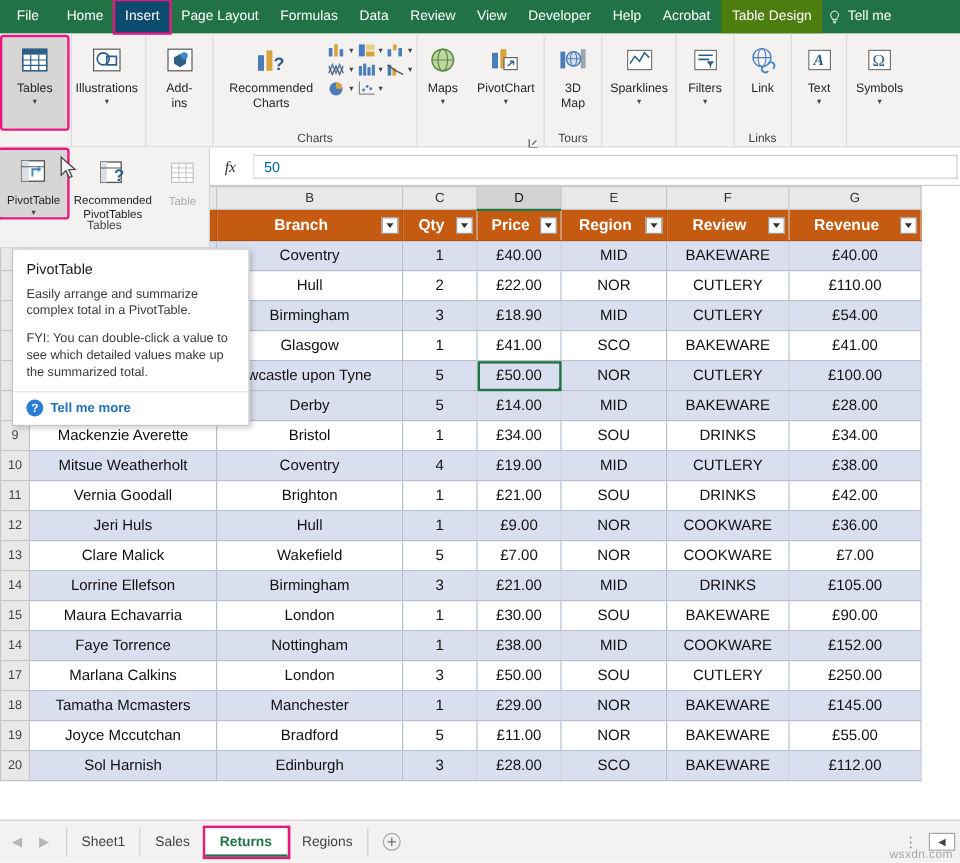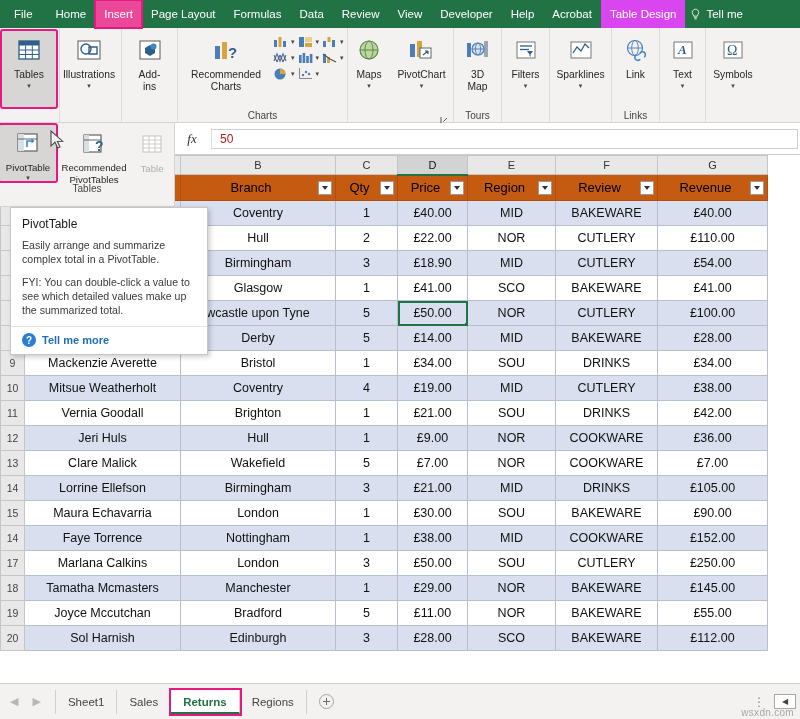--- a/index.html
+++ b/index.html
@@ -17,23 +17,23 @@
     background: #217346;
     display: flex; align-items: center;
   }
   .tab {
     color: #ffffff; font-size: 11.5px; padding: 0 9px; height: 28px;
     line-height: 28px; white-space: nowrap; cursor: default;
   }
   .tab.first { padding-left: 14px; padding-right: 14px; }
   .tab.active-ins {
     outline: 2.5px solid #e5197f; outline-offset: -1px;
-    background: #ec4899; position: relative; z-index: 5;
-  }
-  .tab.tabledesign { background: #d946ef; }
+    background: #0c4a6e; position: relative; z-index: 5;
+  }
+  .tab.tabledesign { background: #4d7c0f; }
   .tellme-wrap { display: flex; align-items: center; margin-left: 4px; }
   .bulb { width: 13px; height: 13px; margin-right: 4px; }
 
   
   .ribbon {
     position: absolute; left: 0; top: 28px; width: 800px; height: 95px;
     background: #f3f2f1; border-bottom: 1px solid #d6d4d2;
     display: flex; align-items: stretch;
   }
   .rgroup {
@@ -90,21 +90,21 @@
     width: 170px; height: 22px; margin-left: 2px;
     border: 1px solid #d0cece; background: #fff;
   }
   .fxbtn {
     width: 40px; height: 22px; display: flex; align-items: center; justify-content: center;
     font-family: "Liberation Serif", serif; font-style: italic; font-size: 13px; color: #333;
     border-left: 1px solid #e0dedc; border-right: 1px solid #e0dedc;
   }
   .finput {
     flex: 1; height: 20px; display: flex; align-items: center;
-    padding-left: 8px; font-size: 12px; color: #b91c1c;
+    padding-left: 8px; font-size: 12px; color: #0369a1;
     border: 1px solid #d0cece; border-left: none; margin-right: 2px;
   }
 
   
   .grid {
     position: absolute; left: 0; top: 155px; width: 800px; height: 528px;
     background: #fff; overflow: hidden;
   }
   table.sheet { border-collapse: collapse; table-layout: fixed; }
   .colhdr td {
@@ -127,21 +127,21 @@
   tr.plain td.cell { background: #ffffff; }
   td.cell.selected {
     outline: 2px solid #217346; outline-offset: -2px; position: relative;
   }
   td.cell.selected::after {
     content: ""; position: absolute; right: -3px; bottom: -3px;
     width: 5px; height: 5px; background: #217346;
   }
 
   .thead-cell {
-    height: 26px; background: #c55a11; color: #000000; font-weight: normal;
+    height: 26px; background: #c55a11; color: #ffffff; font-weight: bold;
     font-size: 13px; border: 1px solid #b05010; text-align: center;
     position: relative; padding: 0 20px 0 6px; white-space: nowrap; margin-top: 23px;
   }
   .filt {
     position: absolute; right: 3px; top: 50%; transform: translateY(-50%);
     width: 14px; height: 14px; background: #ffffff;
     border: 1px solid #9a9a9a; display: flex; align-items: center; justify-content: center;
   }
   .filt i {
     display: block; width: 0; height: 0;
@@ -433,47 +433,47 @@
               <line x1="8" y1="11" x2="20" y2="11" stroke="#4a7ebb" stroke-width=".9"></line>
             </svg>
           </div>
           <div class="blabel">3D
 Map</div>
         </div>
       </div>
       <div class="glabel">Tours</div>
     </div>
 
+    <div class="rgroup" style="width:62px">
+      <div class="gitems">
+        <div class="bigbtn wide" style="width:60px">
+          <div class="bicon">
+            <svg width="26" height="24" viewBox="0 0 26 24">
+              <rect x="3" y="3" width="20" height="16" fill="#fff" stroke="#777" stroke-width="1"></rect>
+              <path d="M5 14 L9 8 L13 12 L17 5 L21 9" fill="none" stroke="#2c5f8a" stroke-width="1.3"></path>
+            </svg>
+          </div>
+          <div class="blabel">Sparklines</div>
+          <div class="bcar">▾</div>
+        </div>
+      </div>
+    </div>
+
     <div class="rgroup" style="width:48px">
       <div class="gitems">
         <div class="bigbtn" style="width:46px">
           <div class="bicon">
             <svg width="24" height="24" viewBox="0 0 24 24">
               <rect x="3" y="3" width="18" height="16" fill="#fff" stroke="#777" stroke-width="1"></rect>
               <line x1="6" y1="7" x2="18" y2="7" stroke="#2c5f8a" stroke-width="1.3"></line>
               <line x1="6" y1="10.5" x2="15" y2="10.5" stroke="#2c5f8a" stroke-width="1.3"></line>
               <path d="M13 12 L19 12 L16.5 15.5 L16.5 18 L15.5 17 L15.5 15.5 Z" fill="#2c5f8a"></path>
             </svg>
           </div>
           <div class="blabel">Filters</div>
-          <div class="bcar">▾</div>
-        </div>
-      </div>
-    </div>
-
-    <div class="rgroup" style="width:62px">
-      <div class="gitems">
-        <div class="bigbtn wide" style="width:60px">
-          <div class="bicon">
-            <svg width="26" height="24" viewBox="0 0 26 24">
-              <rect x="3" y="3" width="20" height="16" fill="#fff" stroke="#777" stroke-width="1"></rect>
-              <path d="M5 14 L9 8 L13 12 L17 5 L21 9" fill="none" stroke="#2c5f8a" stroke-width="1.3"></path>
-            </svg>
-          </div>
-          <div class="blabel">Sparklines</div>
           <div class="bcar">▾</div>
         </div>
       </div>
     </div>
 
     <div class="rgroup" style="width:48px">
       <div class="gitems">
         <div class="bigbtn" style="width:46px">
           <div class="bicon">
             <svg width="26" height="26" viewBox="0 0 26 26">

